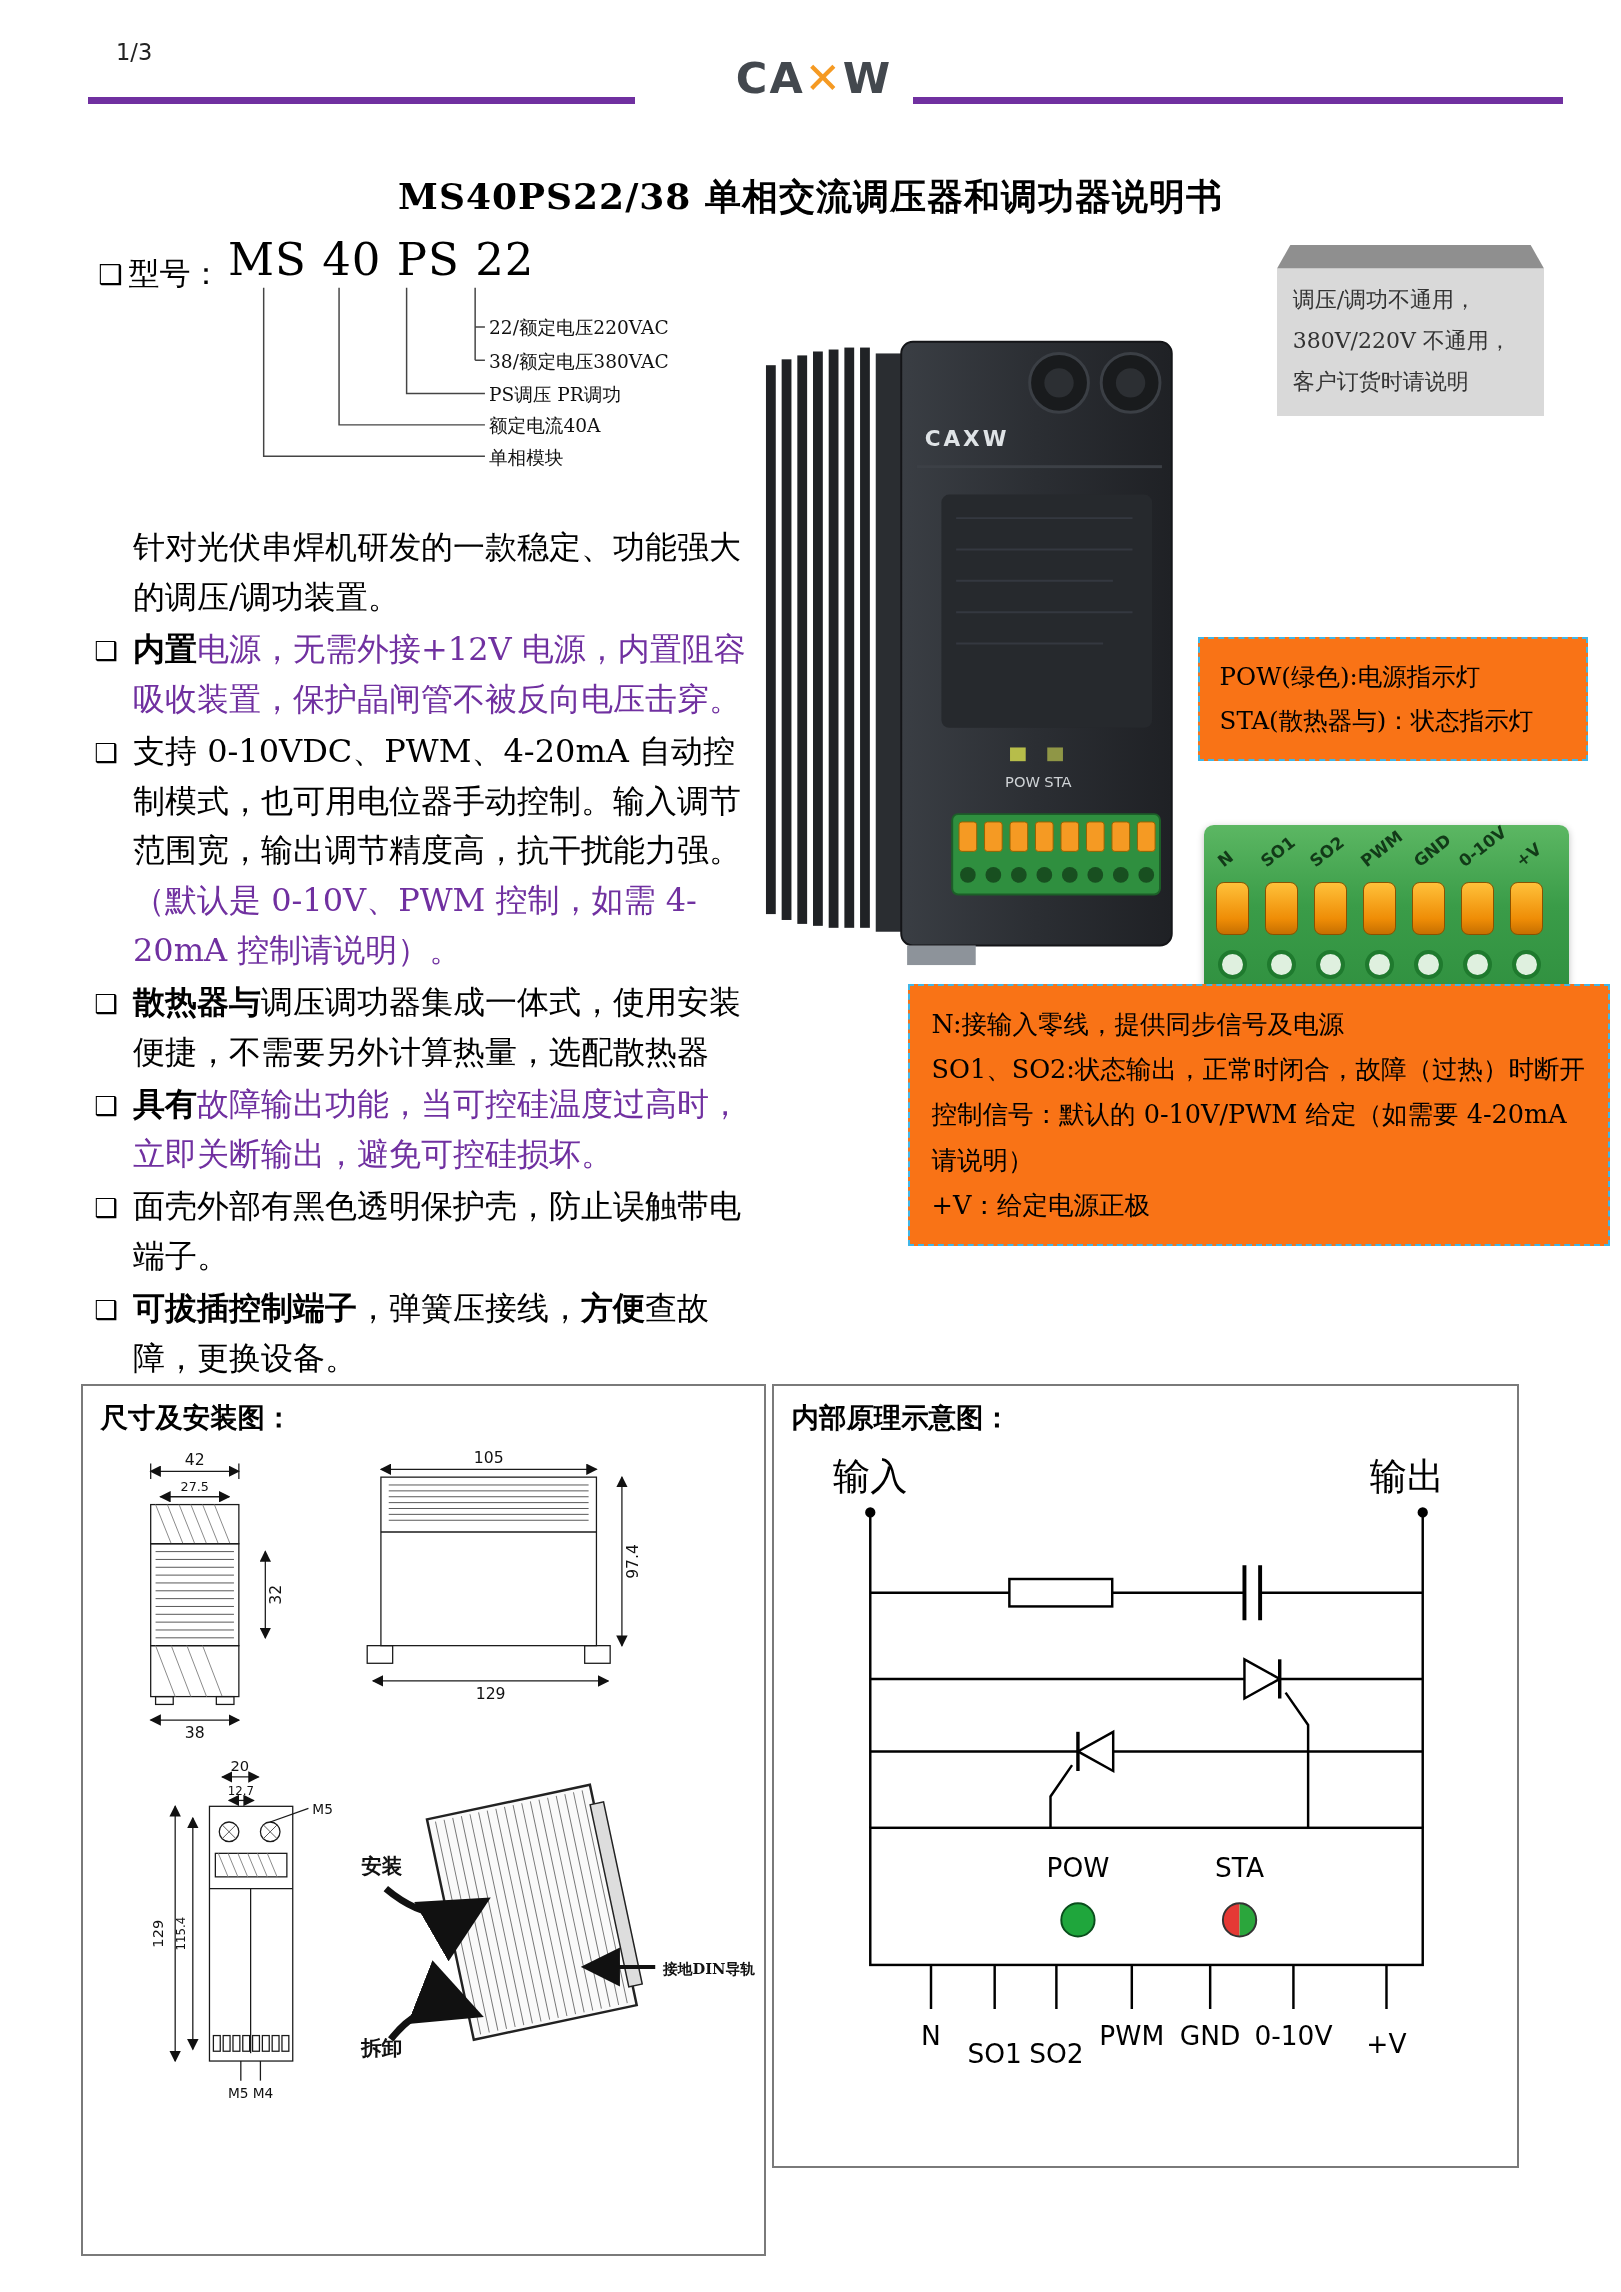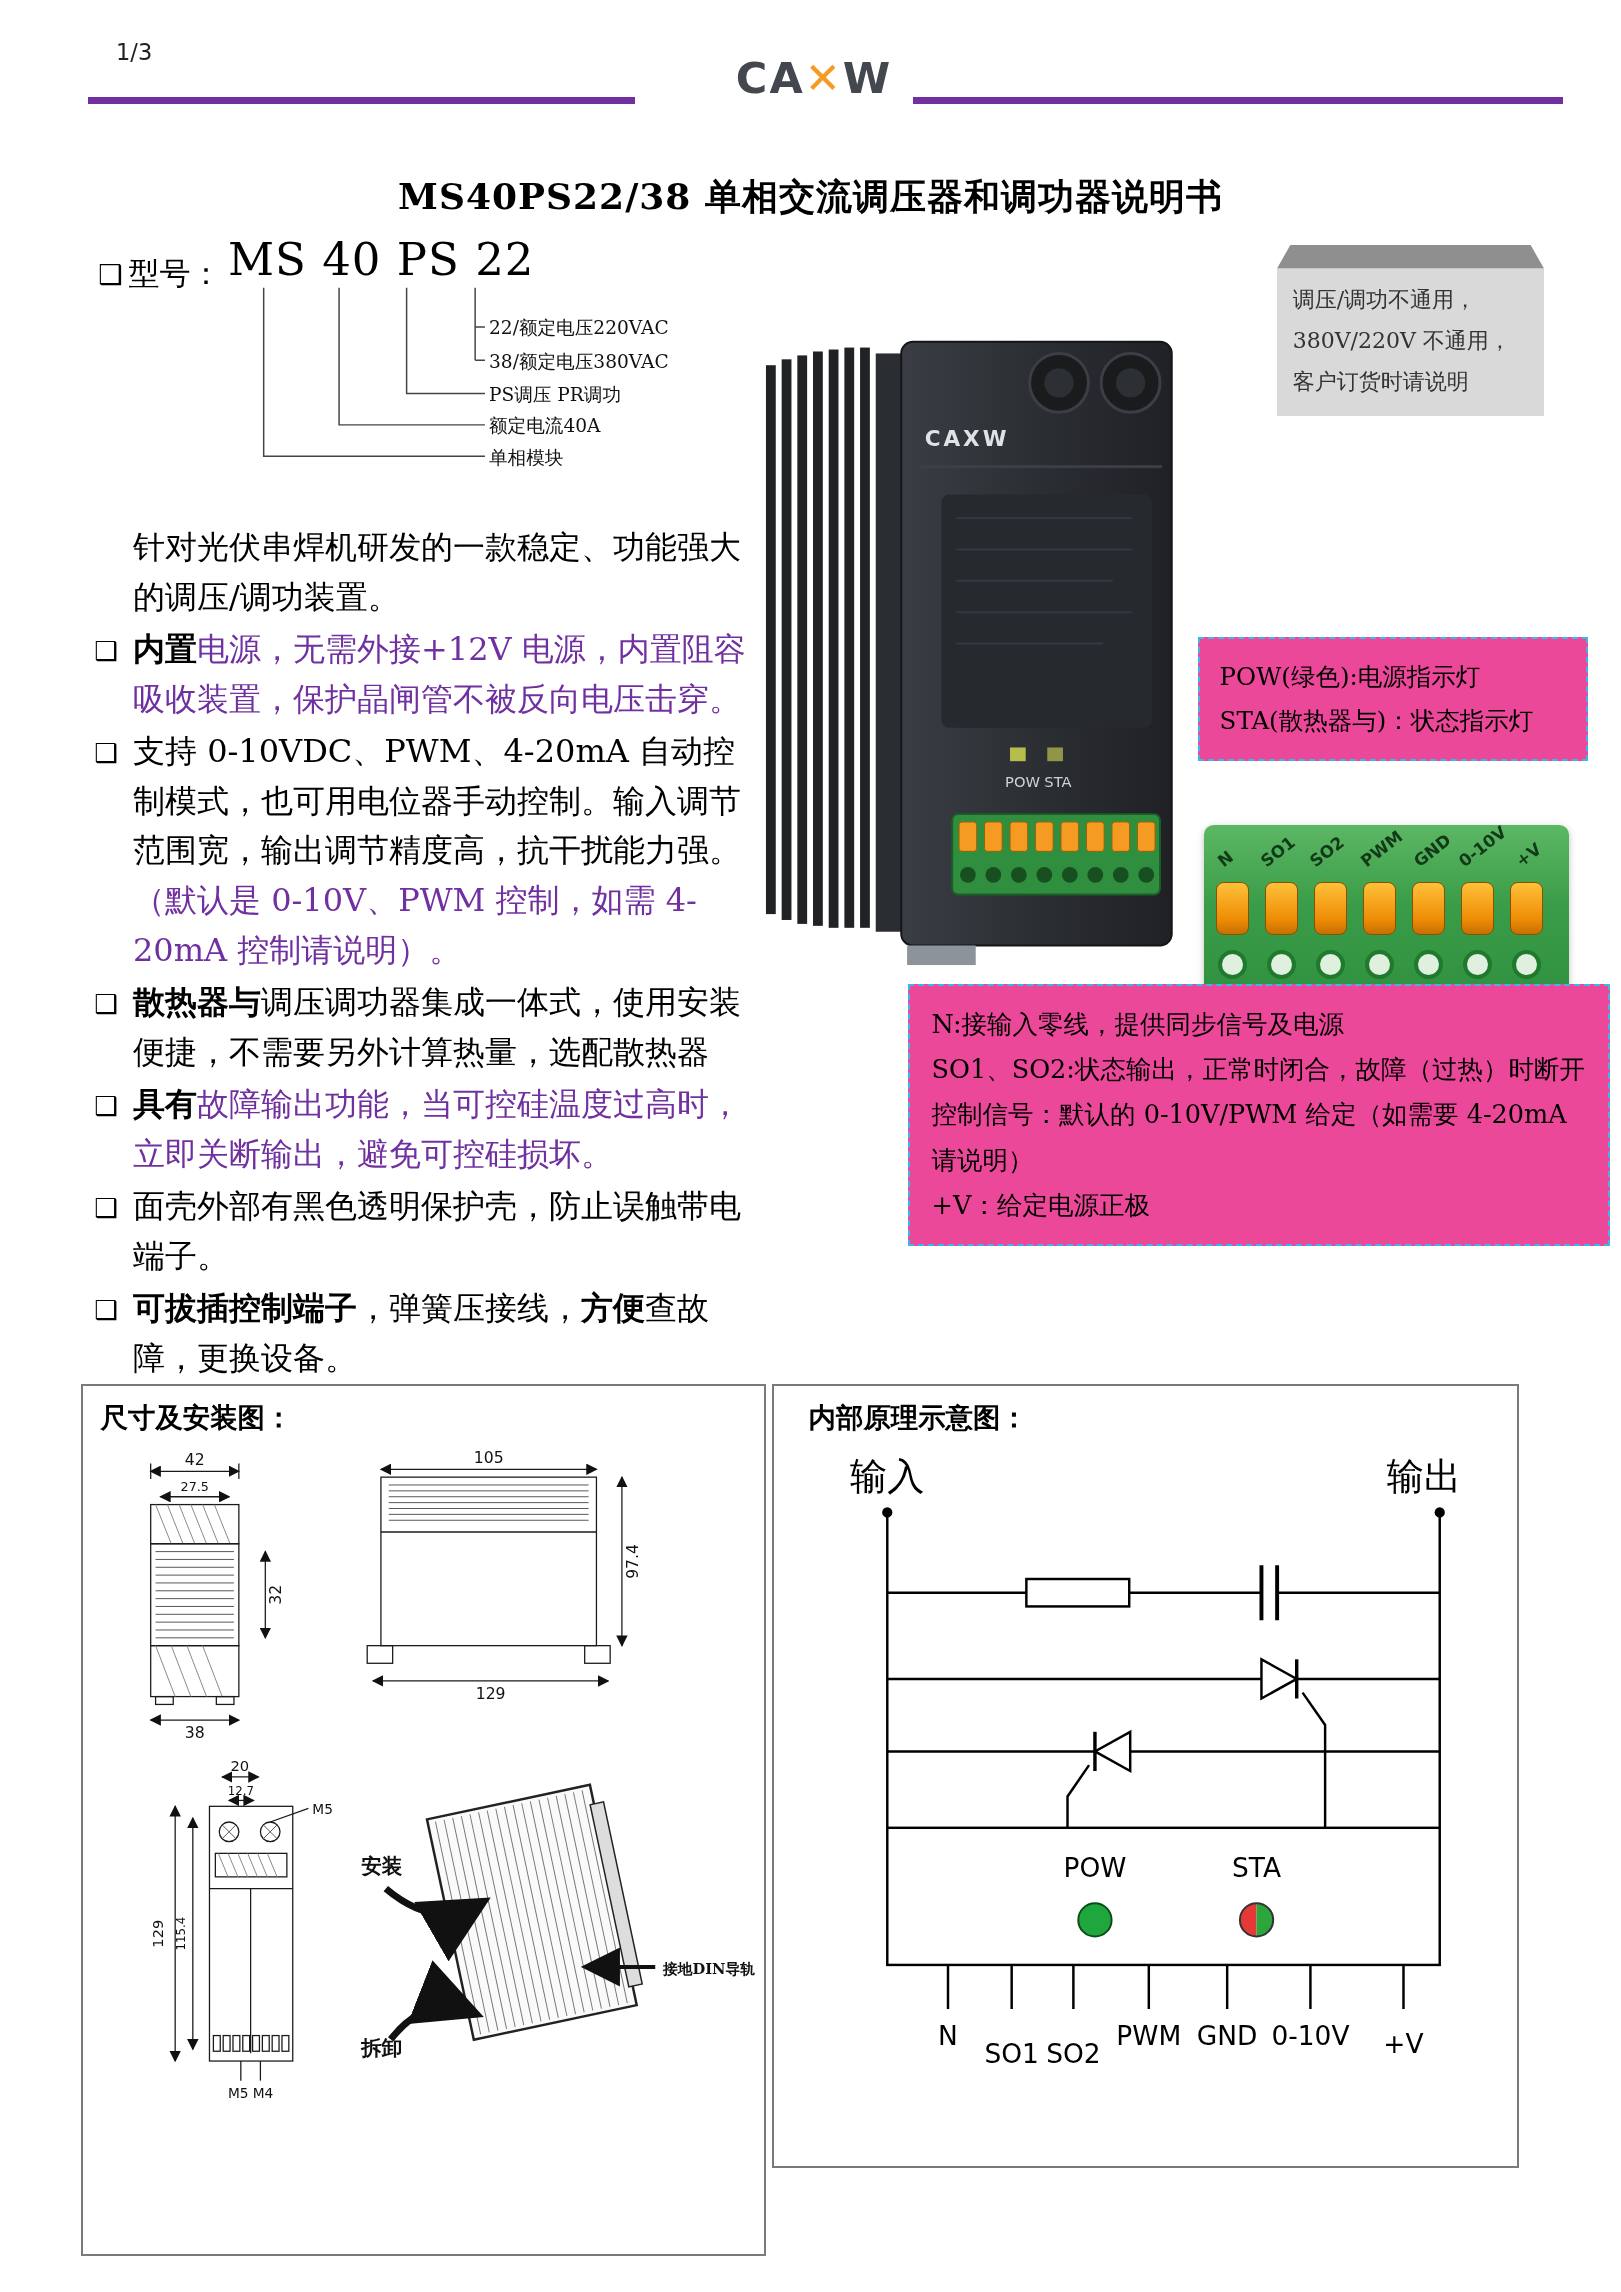--- a/index.html
+++ b/index.html
@@ -36,41 +36,41 @@
   
   .features { left:94px; top:523px; width:659px; font-size:32px; line-height:1.56; }
   .feat { padding-left:39px; text-indent:-39px; margin-bottom:2px; }
   .feat.nb { text-indent:0; }
   .blt { display:inline-block; width:39px; text-indent:0; font-family:"DejaVu Sans",sans-serif; font-size:26.5px; color:#000; }
   .seg-k { color:#000; }
   .seg-kb { color:#000; font-weight:bold; }
   .seg-p { color:#7030A0; }
 
   
-  .dash-box { border:2.9px dashed #3FB6E8; background:#ec4899; color:#000; }
+  .dash-box { border:2.9px dashed #3FB6E8; background:#f97316; color:#000; }
   .led-box { left:1198px; top:637px; width:390px; padding:15.7px 19.6px; font-size:24.5px; line-height:1.8; }
   .sig-box { left:908px; top:984px; width:702px; padding:15.7px 21.6px; font-size:25.5px; line-height:1.78; }
 
   
   .device { left:760px; top:326px; width:453px; height:642px; }
 
   
   .tphoto { left:1204px; top:825px; width:365px; height:182px; border-radius:9.8px;
     background:linear-gradient(180deg,#5cb763 0%,#3a9c48 45%,#2f8f3f 100%); box-shadow:0 2.9px 7.8px rgba(0,0,0,.25); }
   .tp-label { position:absolute; top:25.5px; font-size:16.7px; font-weight:bold; color:#10331а; color:#123a18;
     font-family:"DejaVu Sans",sans-serif; transform:rotate(-38deg); transform-origin:left bottom; white-space:nowrap; }
   .tp-lever { position:absolute; top:57px; width:33px; height:53px; border-radius:7.8px;
     background:linear-gradient(180deg,#ffc13a,#ef8d06 70%,#c66f00); border:1px solid #8a5200; }
   .tp-hole { position:absolute; top:125px; width:29px; height:29px; border-radius:50%;
     background:#dff0df; border:4.9px solid #1f7a2e; }
 
   
   .bbox { border:2px solid #7a7a7a; background:#fff; }
   .box-left { left:81px; top:1384px; width:685px; height:872px; }
-  .box-right { left:772px; top:1384px; width:747px; height:784px;padding-left:17px; }
+  .box-right { left:772px; top:1384px; width:747px; height:784px; }
   .box-title { padding:13.7px 0 0 17.6px; font-size:27.4px; font-weight:bold; }
   .bbox svg { display:block; }
 
   text { font-family:"DejaVu Sans","Liberation Sans",sans-serif; }
   .cjk-svg { font-family:"DejaVu Serif","Liberation Serif",serif; }
 </style>
 </head>
 <body>
 
 <div id="page">

